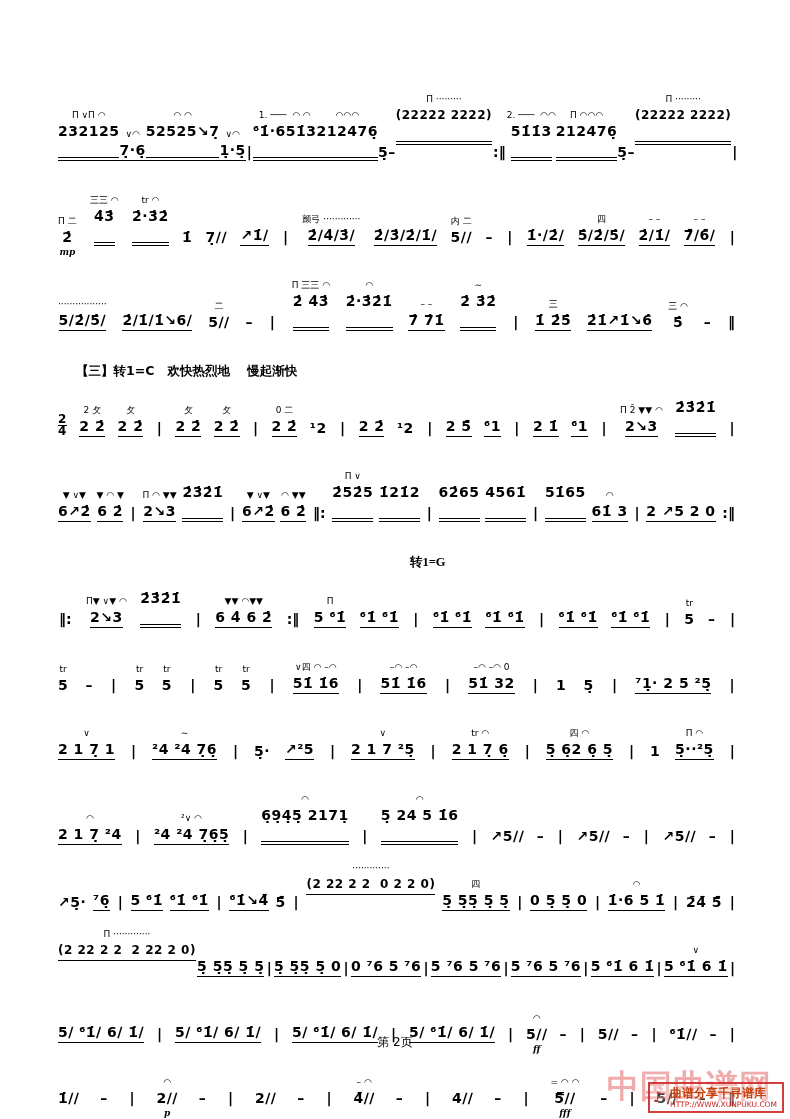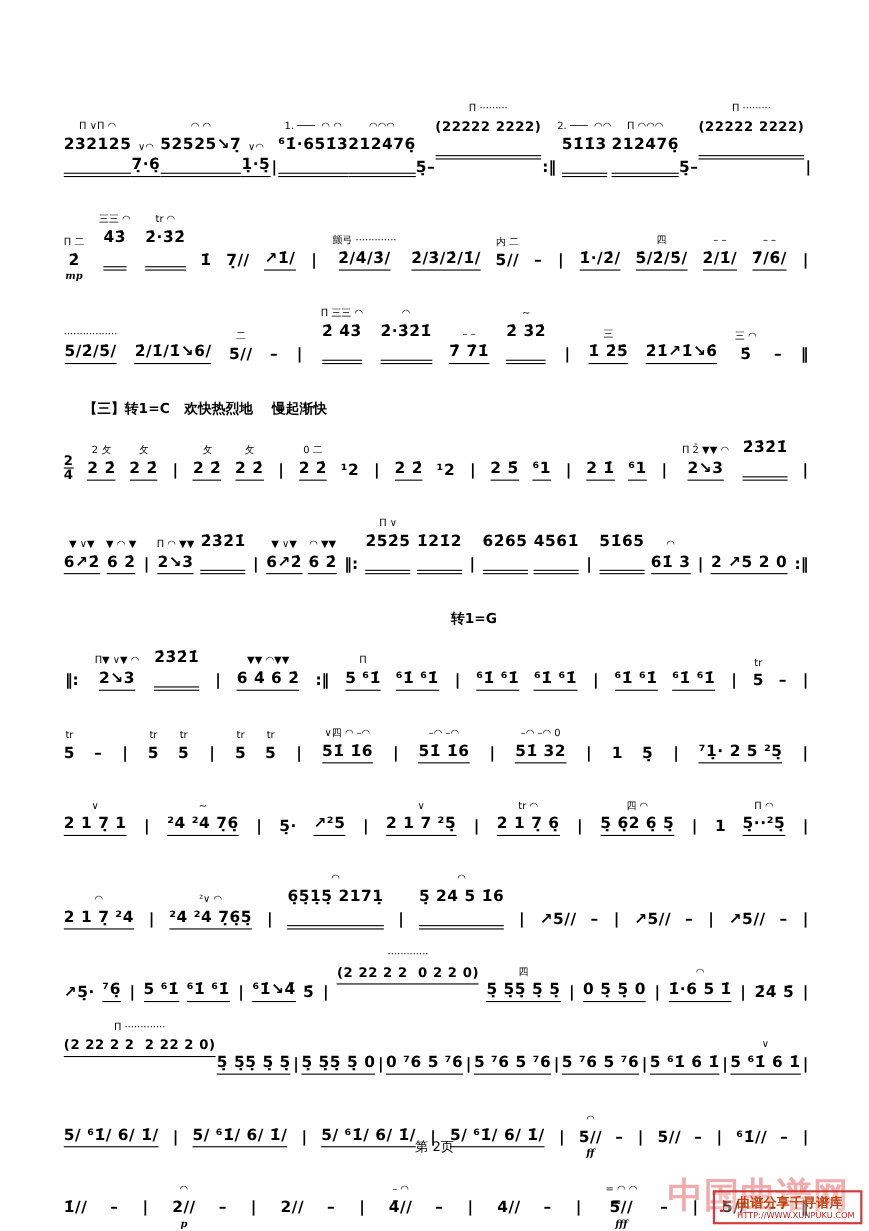--- a/index.html
+++ b/index.html
@@ -494,21 +494,21 @@
           <div class="ann">&nbsp;</div>
           <div class="main">2 ↗5 2 0</div>
           <div class="dyn">&nbsp;</div>
         </div>
         <div class="cell barcell">
           <div class="ann">&nbsp;</div>
           <div class="main">:‖</div>
           <div class="dyn">&nbsp;</div>
         </div>
       </div>
-      <div class="sec-header" style="margin-left: 352px;">转1=G</div>
+      <div class="sec-header" style="margin-left: 352px; font-family: Liberation Serif, serif;">转1=G</div>
       <div class="system">
         <div class="cell barcell">
           <div class="ann">&nbsp;</div>
           <div class="main">‖:</div>
           <div class="dyn">&nbsp;</div>
         </div>
         <div class="cell u1">
           <div class="ann">Π▼ ∨▼ ◠</div>
           <div class="main">2↘3</div>
           <div class="dyn">&nbsp;</div>
@@ -794,21 +794,21 @@
           <div class="main">²4 ²4 7̣6̣5̣</div>
           <div class="dyn">&nbsp;</div>
         </div>
         <div class="cell barcell">
           <div class="ann">&nbsp;</div>
           <div class="main">|</div>
           <div class="dyn">&nbsp;</div>
         </div>
         <div class="cell u2">
           <div class="ann">◠</div>
-          <div class="main">6̣5̣1̣5̣ 2171̣</div>
+          <div class="main">6̣9̣4̣5̣ 2171̣</div>
           <div class="dyn">&nbsp;</div>
         </div>
         <div class="cell barcell">
           <div class="ann">&nbsp;</div>
           <div class="main">|</div>
           <div class="dyn">&nbsp;</div>
         </div>
         <div class="cell u2">
           <div class="ann">◠</div>
           <div class="main">5̣ 24 5 1̇6</div>

